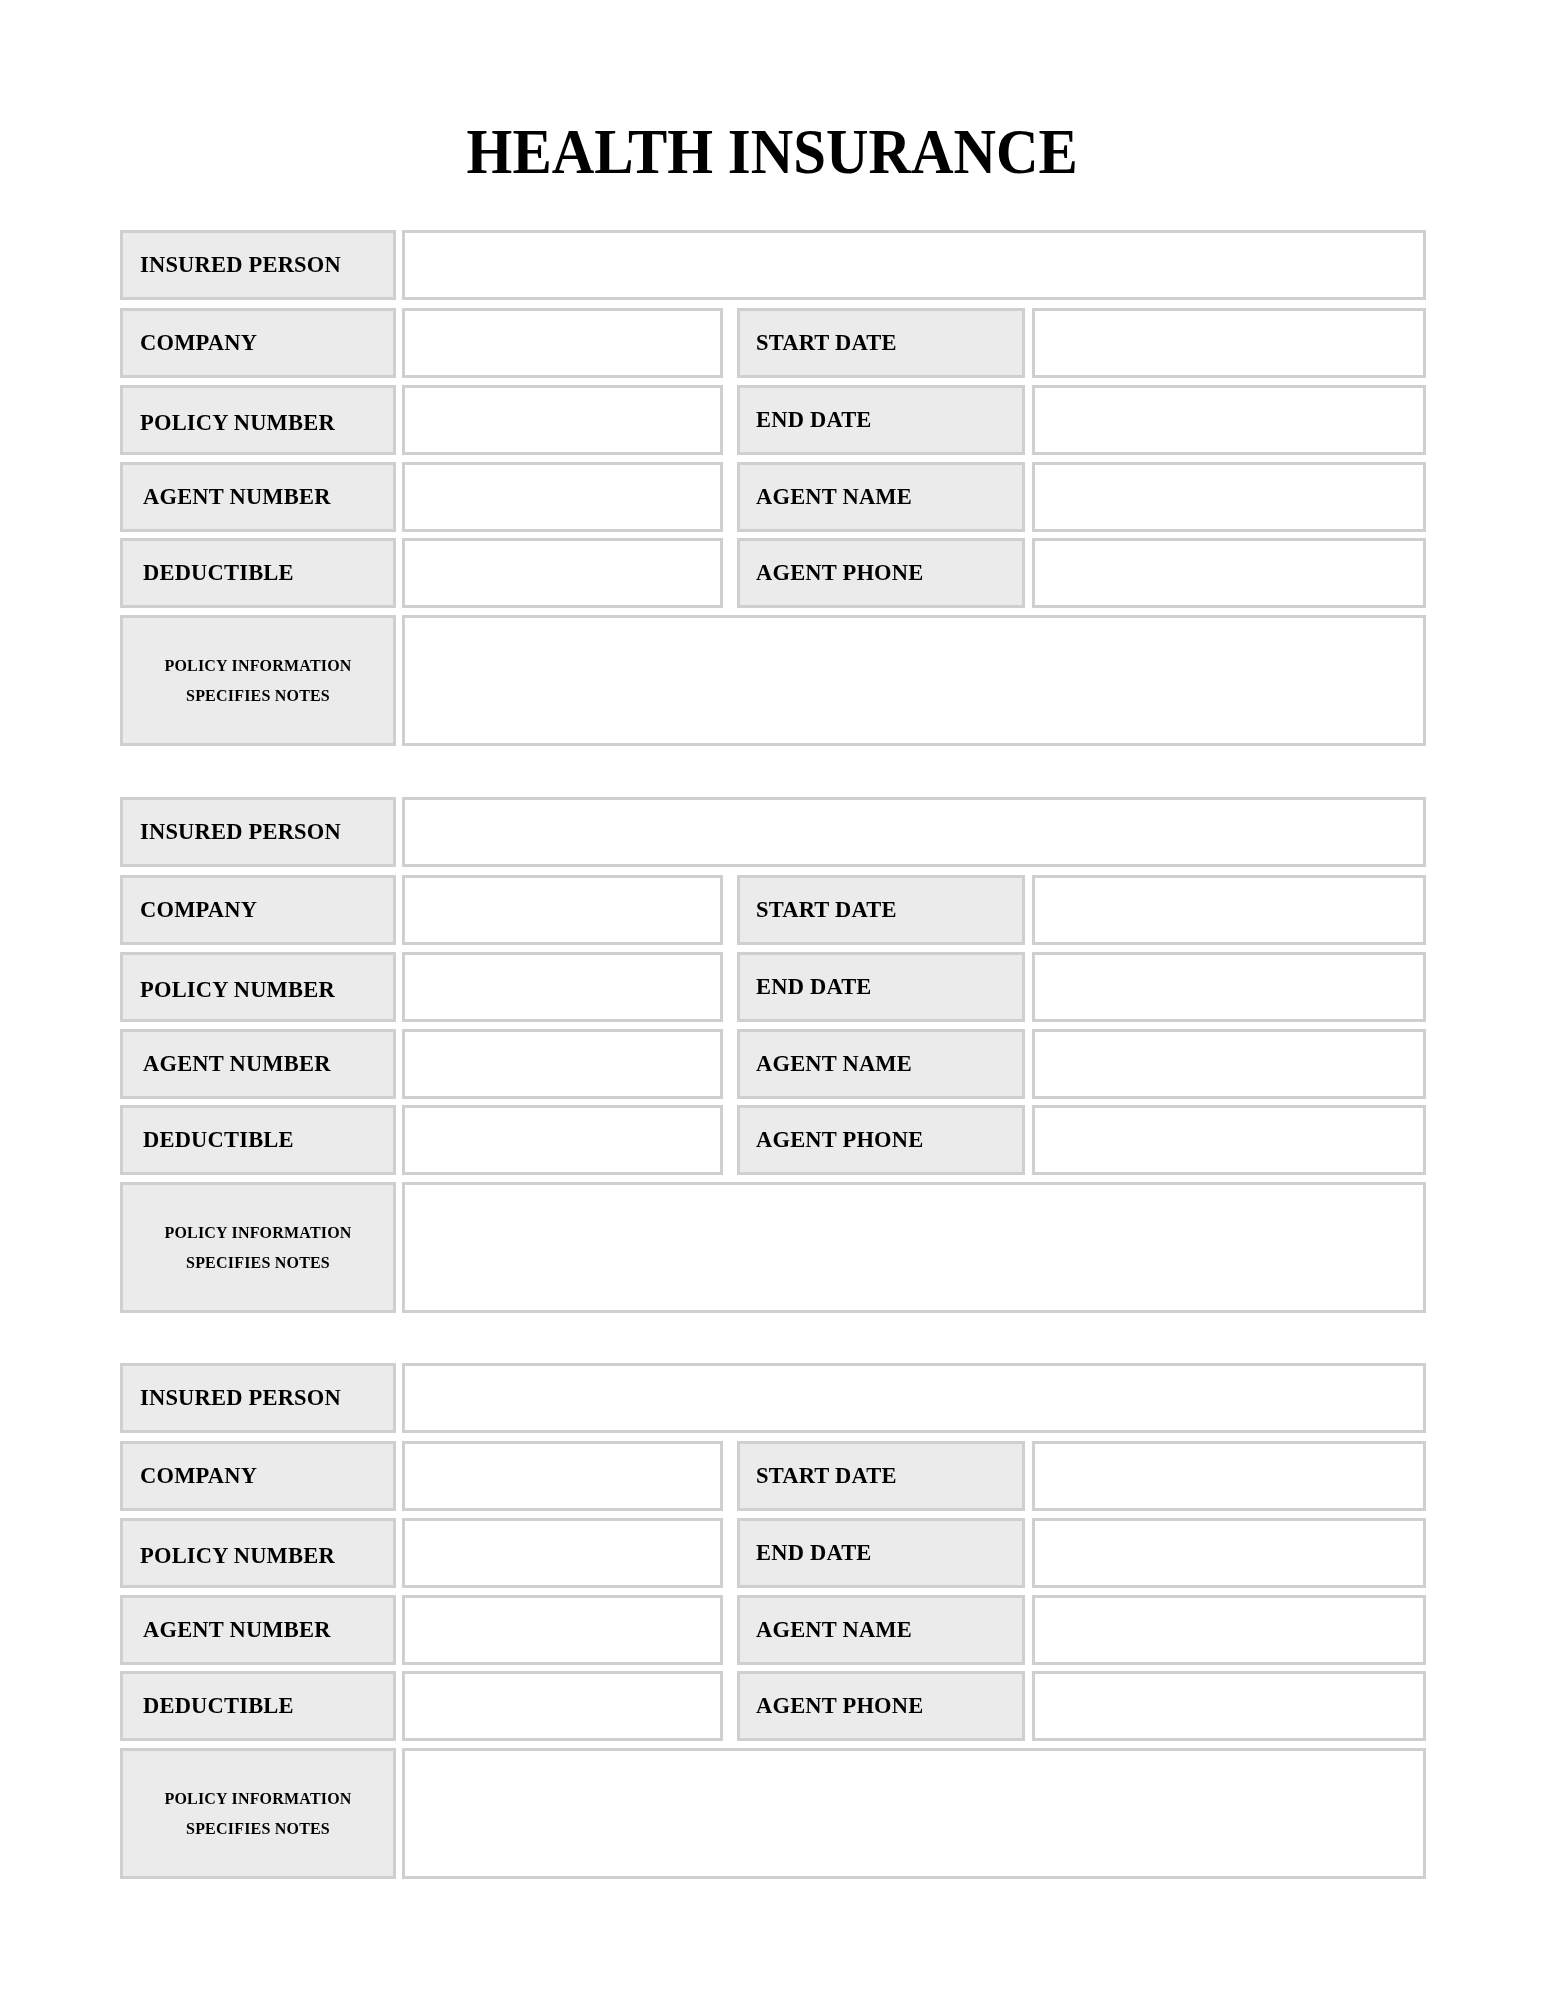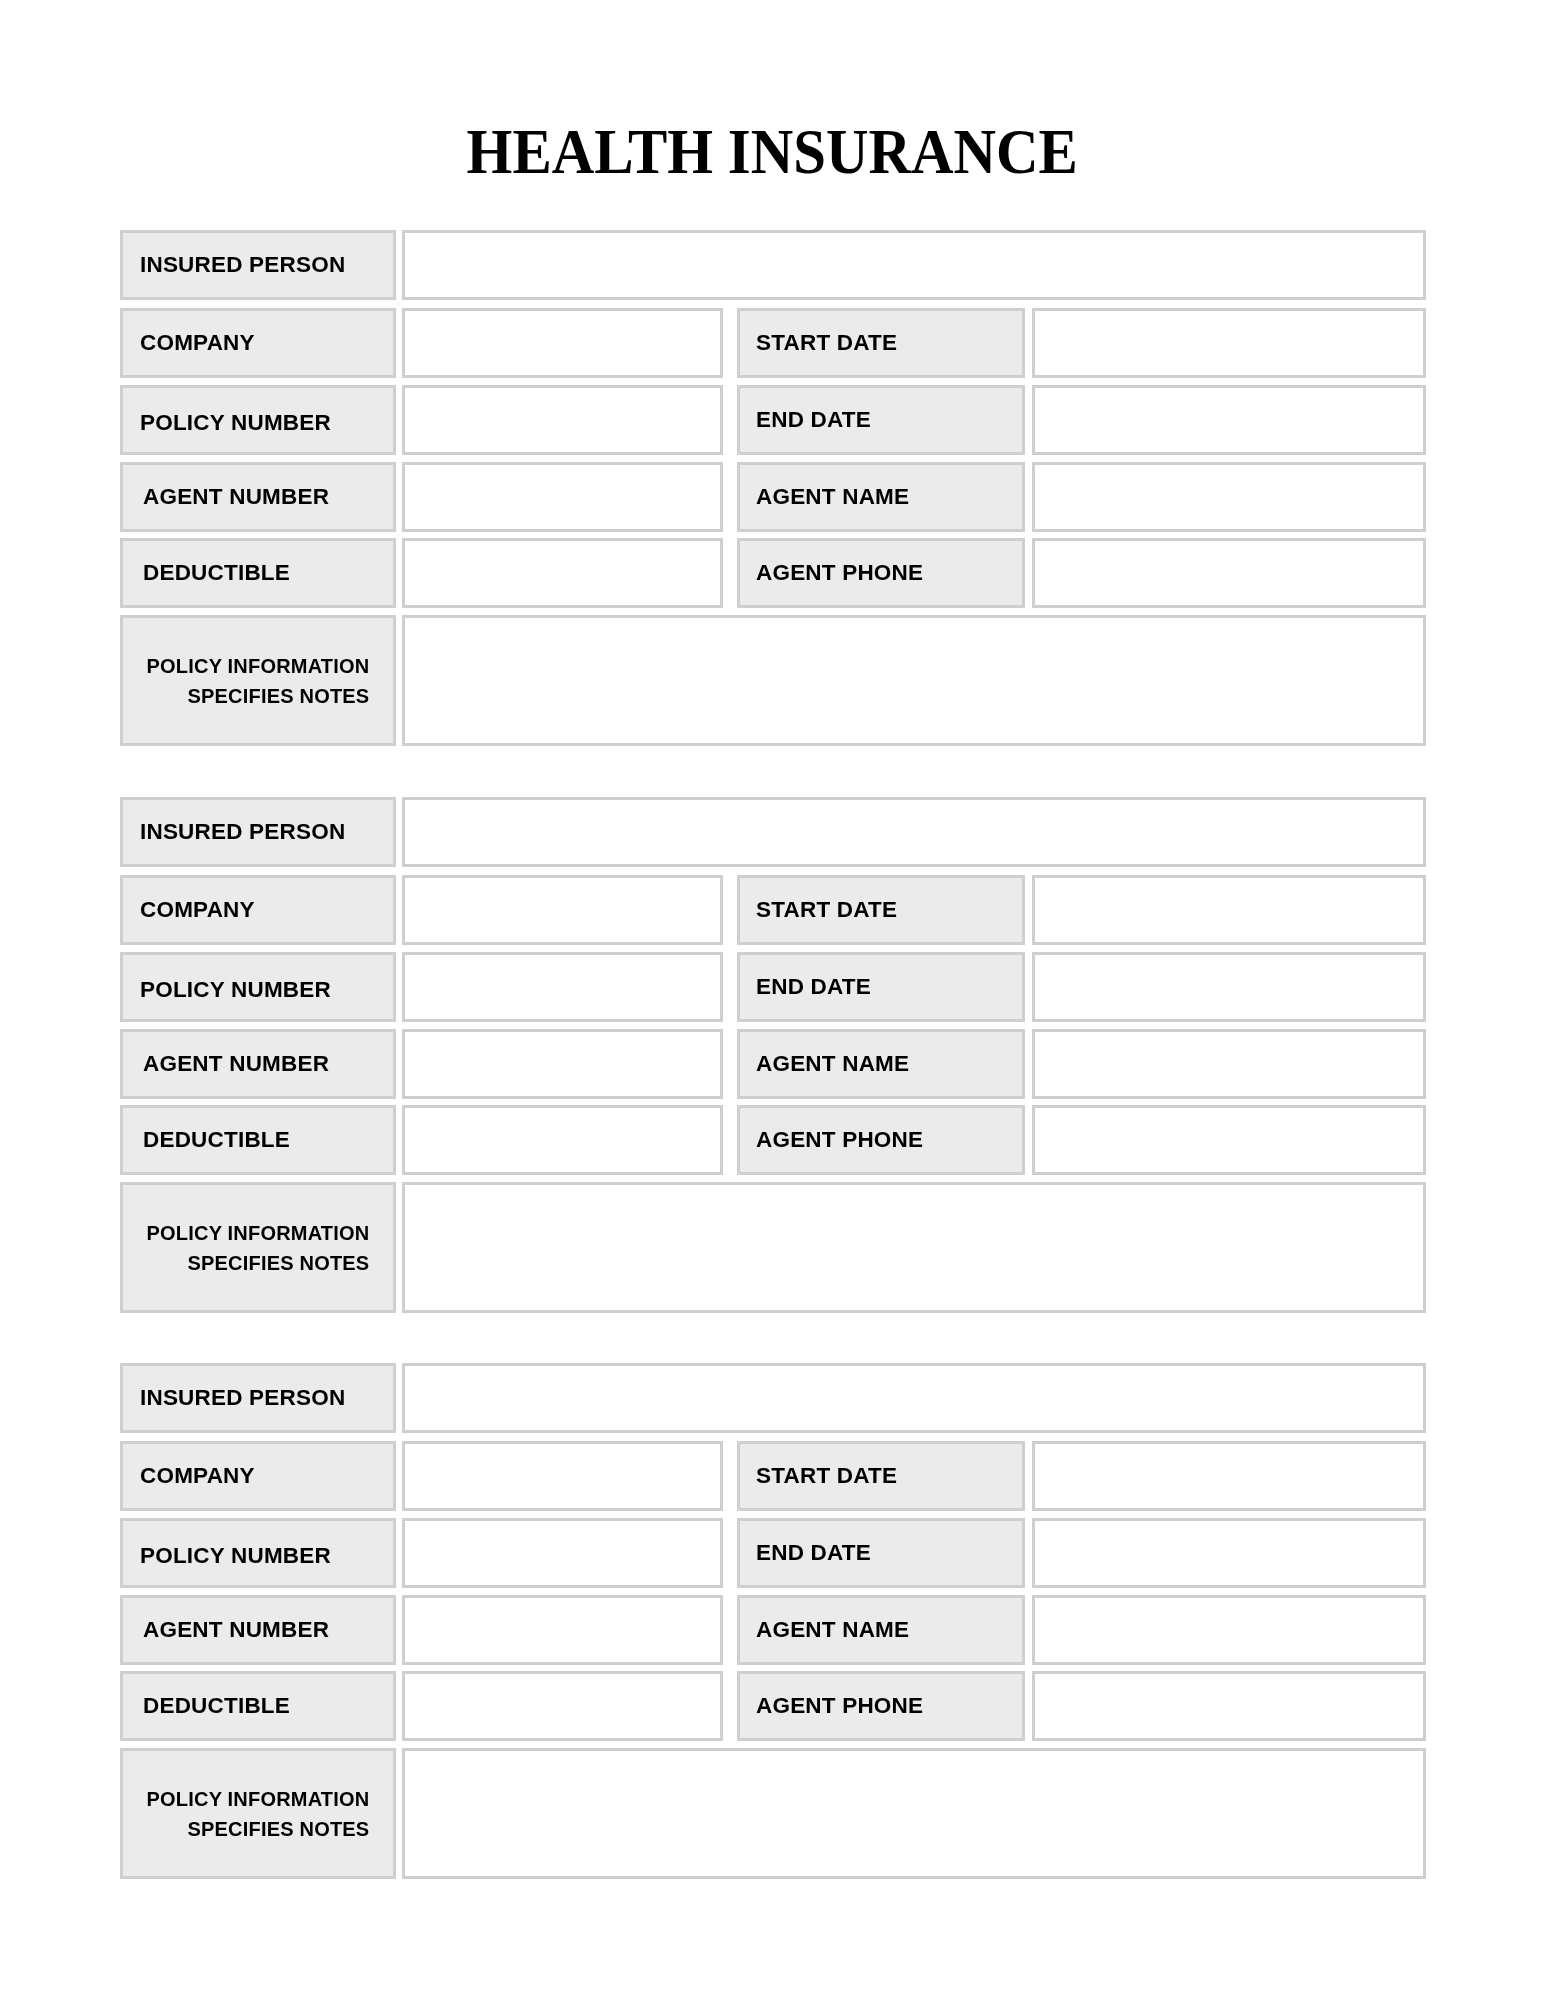--- a/index.html
+++ b/index.html
@@ -8,25 +8,25 @@
     position: absolute; left: 0; width: 1545px; top: 112px; text-align: center;
     font-family: "Liberation Serif", serif; font-weight: bold; font-size: 64px;
     line-height: 80px; letter-spacing: 0px;
   }
   .title span { display: inline-block; transform: scaleX(0.92); transform-origin: center; }
   .section { position: absolute; left: 0; width: 1545px; }
   .box { position: absolute; box-sizing: border-box; border: 3px solid #cfcfcf; }
   .lbl { background: #ebebeb; display: flex; align-items: center; }
   .val { background: #ffffff; }
   .lbl span {
-    font-family: Liberation Sans, sans-serif; font-weight: bold; font-size: 22.5px;
+    font-family: Liberation Serif, serif; font-weight: bold; font-size: 22.5px;
     letter-spacing: 0.2px; white-space: nowrap;
   }
   .lbl.notes { justify-content: center; text-align: center; }
-  .lbl.notes span { font-size: 20px; line-height: 30px; white-space: normal; display: block; text-align: right; }
+  .lbl.notes span { font-size: 16px; line-height: 30px; white-space: normal; display: block; }
 </style>
 </head>
 <body>
 
 <div class="title"><span>HEALTH INSURANCE</span></div>
 
 <div class="section" style="top:230px;">
   <div class="box lbl" style="left:120px;top:0;width:276px;height:70px;padding-left:17px;">
       <span>INSURED PERSON</span>
     </div>

